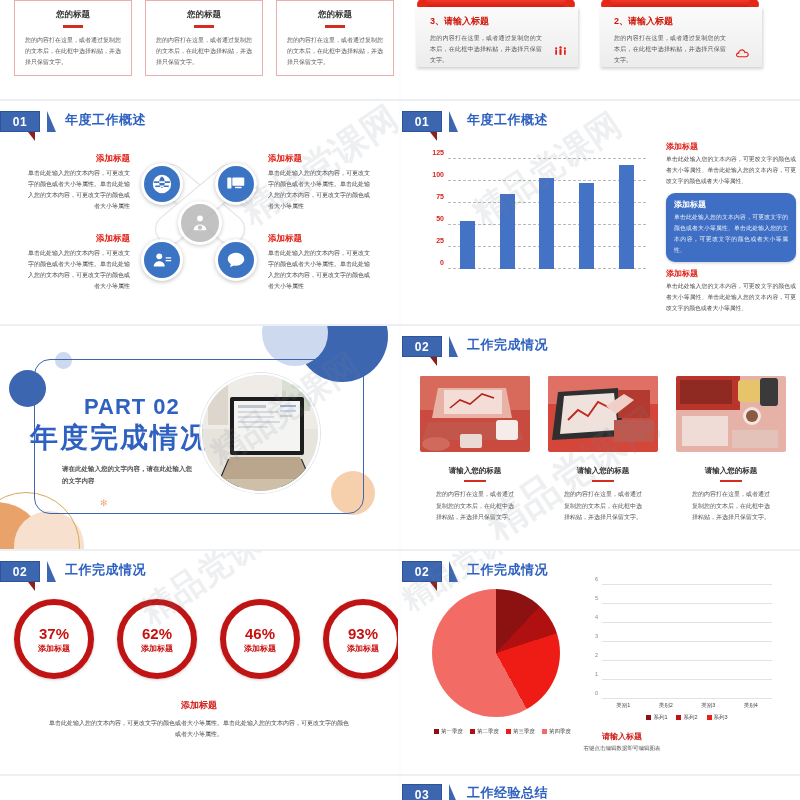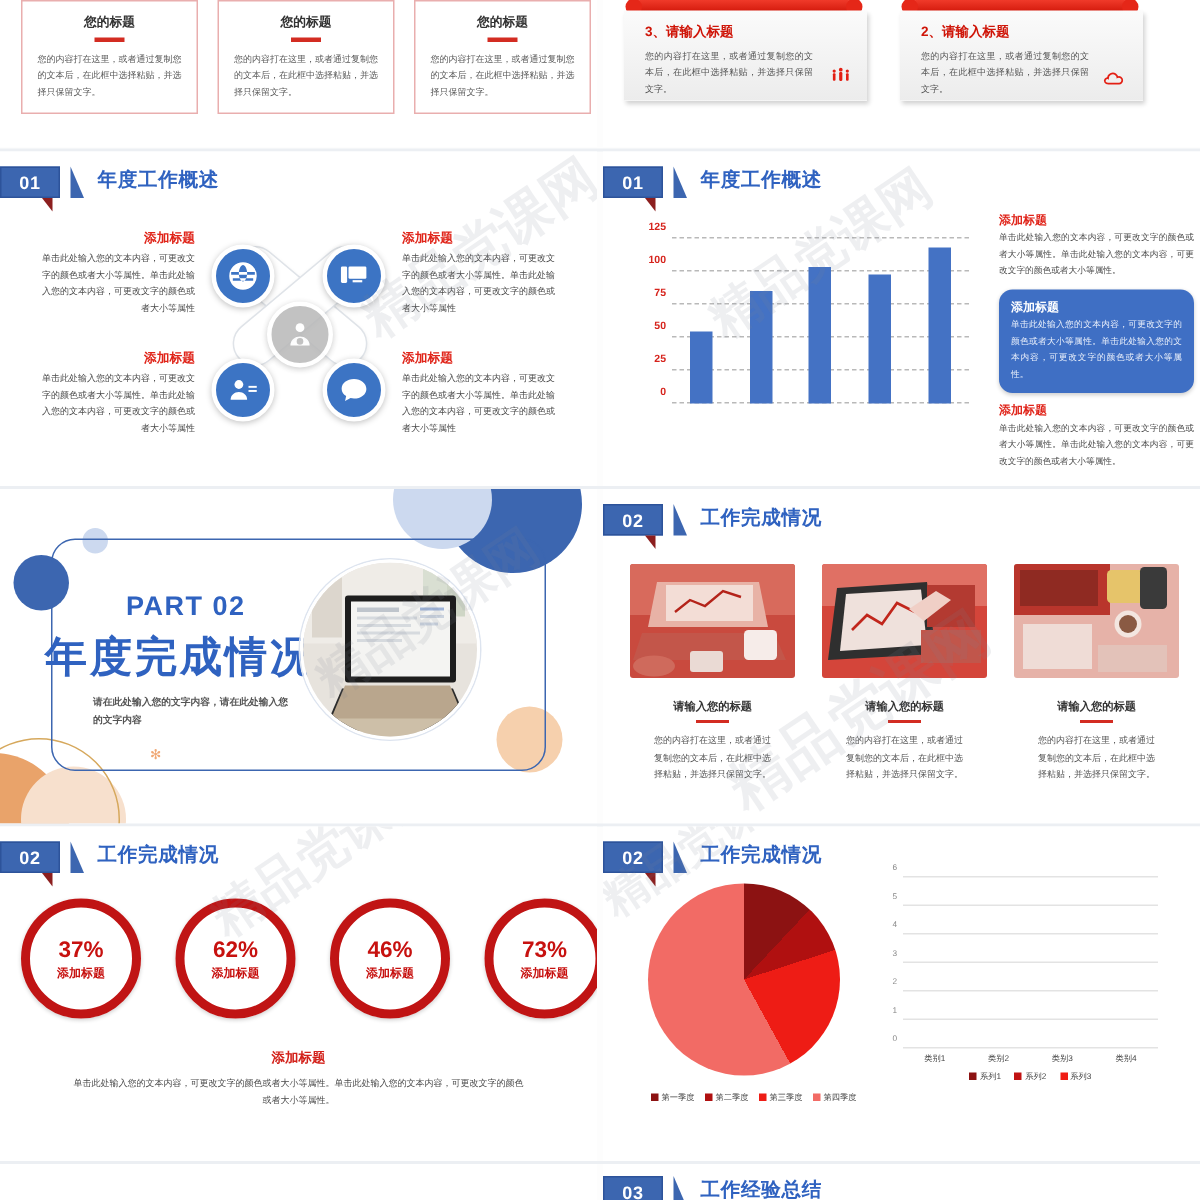--- a/index.html
+++ b/index.html
@@ -111,21 +111,21 @@
     box-shadow:0 1px 3px rgba(0,0,0,.2); }
   .rt-box .rt-h { color:#fff; }
   .rt-box .rt-b { color:#eaf0fb; }
 
   
   .cover { position:absolute; inset:0; background:#fff; }
   .cv-frame { position:absolute; left:34px; top:33px; width:330px; height:155px;
     border:1.4px solid #3c66b0; border-radius:16px; }
   .blob { position:absolute; border-radius:50%; }
   .cv-part { position:absolute; left:84px; top:68px; color:#2f62c0;
-    font-size:18px; font-weight:bold; letter-spacing:1px; }
+    font-size:22px; font-weight:bold; letter-spacing:1px; }
   .cv-main { position:absolute; left:30px; top:93px; color:#2f62c0;
     font-size:28px; font-weight:bold; letter-spacing:2px; }
   .cv-sub { position:absolute; left:62px; top:137px; width:135px; color:#555;
     font-size:6.5px; line-height:1.9; font-weight:bold; }
   .cv-photo { position:absolute; left:200px; top:47px; width:120px; height:120px;
     border-radius:50%; overflow:hidden; border:2px solid #fff;
     box-shadow:0 0 0 1px #dde4ef; }
   .cv-star { position:absolute; left:100px; top:172px; color:#f0a875; font-size:9px; }
 
   
@@ -497,21 +497,21 @@
       </div>
       <div class="ring">
         <div class="pv">62%</div>
         <div class="pl">添加标题</div>
       </div>
       <div class="ring">
         <div class="pv">46%</div>
         <div class="pl">添加标题</div>
       </div>
       <div class="ring">
-        <div class="pv">73%</div>
+        <div class="pv">93%</div>
         <div class="pl">添加标题</div>
       </div>
     </div>
 
     <div class="rings-cap">
       <div class="h">添加标题</div>
       <div class="b">单击此处输入您的文本内容，可更改文字的颜色或者大小等属性。单击此处输入您的文本内容，可更改文字的颜色或者大小等属性。</div>
     </div>
     <div class="wm" style="left:130px; top:-6px; font-size:34px; transform:rotate(-34deg);">精品党课网</div>
   </div>
@@ -600,20 +600,24 @@
             <span class="lg-sw" style="background:#c11212"></span>
             <span>系列2</span>
           </div>
           <div class="lg-i">
             <span class="lg-sw" style="background:#f01c14"></span>
             <span>系列3</span>
           </div>
         </div>
     </div>
 
+    <div class="gb-cap">
+      <div class="h">请输入标题</div>
+      <div class="b">右键点击编辑数据即可编辑图表</div>
+    </div>
     <div class="wm" style="left:-10px; top:-10px; font-size:30px; transform:rotate(-34deg);">精品党课网</div>
   </div>
 
   <div class="sep" style="top:774px;"></div>
 
   <div class="slide col-l row4"></div>
   <div class="slide col-r row4">
     <div class="sl-head" style="top:8px;">
       <div class="badge-wrap">
         <div class="badge-num">03</div>

